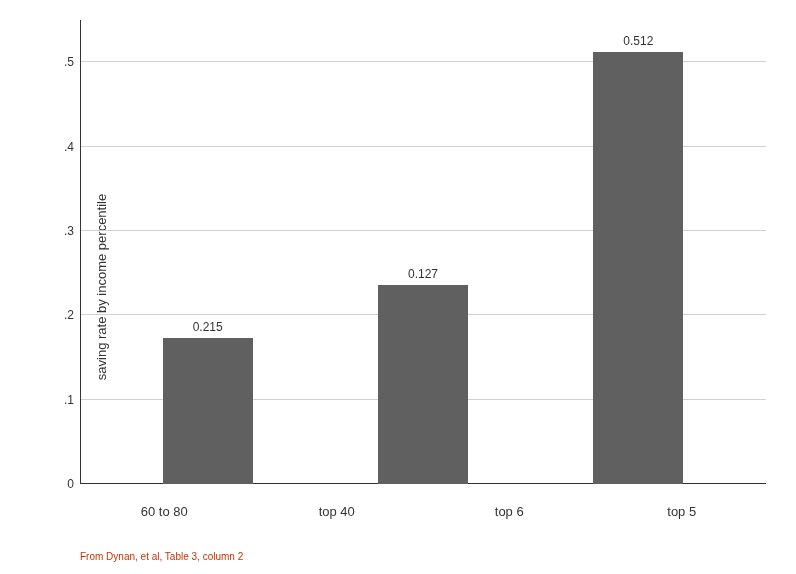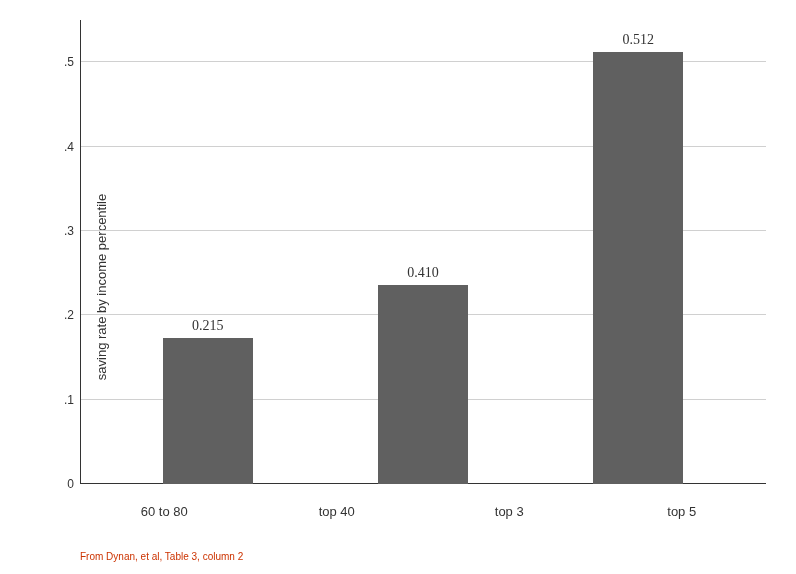--- a/index.html
+++ b/index.html
@@ -70,24 +70,23 @@
     }
     .bar-group {
       display: flex;
       flex-direction: column;
       align-items: center;
       flex: 1;
       height: 100%;
       justify-content: flex-end;
     }
     .bar-value-label {
-      font-size: 14px;
+      font-size: 12px;
       color: #333;
       margin-bottom: 4px;
-      font-family: Liberation Serif, serif;
     }
     .bar {
       background: #606060;
       width: 80%;
       max-width: 90px;
     }
     .x-axis-labels {
       position: absolute;
       bottom: -35px;
       left: 0;
@@ -156,33 +155,33 @@
     <div class="y-axis-line"></div>
 
     <div class="x-axis-line"></div>
 
     <div class="bars-area" id="barsArea">
         <div class="bar-group">
           <div class="bar-value-label">0.215</div>
           <div class="bar" style="height: 31.4545%;"></div>
         </div>
         <div class="bar-group">
-          <div class="bar-value-label">0.410</div>
+          <div class="bar-value-label">0.127</div>
           <div class="bar" style="height: 42.9091%;"></div>
         </div>
         <div class="bar-group">
           <div class="bar-value-label">0.512</div>
           <div class="bar" style="height: 93.0909%;"></div>
         </div>
       </div>
 
     <div class="x-axis-labels" id="xAxisLabels">
         <div class="x-tick-label">60 to 80</div>
         <div class="x-tick-label">top 40</div>
-        <div class="x-tick-label">top 3</div>
+        <div class="x-tick-label">top 6</div>
         <div class="x-tick-label">top 5</div>
       </div>
   </div>
 
   <div class="source-label">
     <span>From Dynan, et al, Table 3, column 2</span>
   </div>
 </div>
 
 </body></html>

